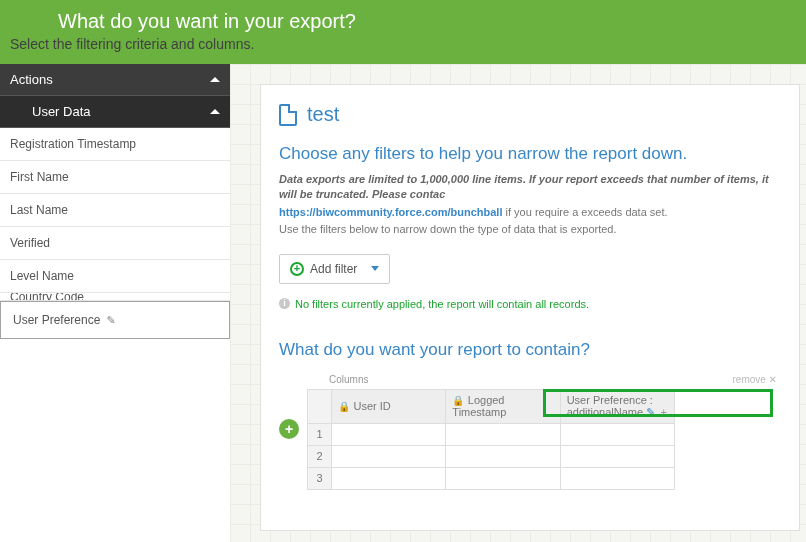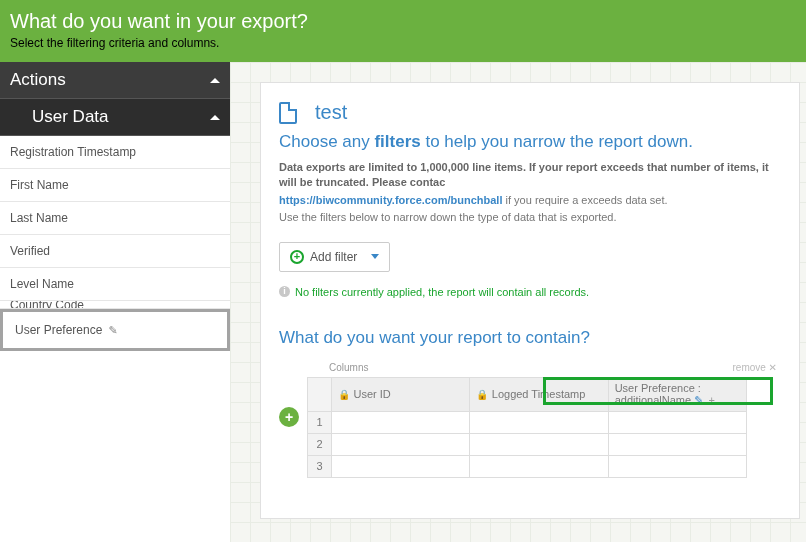--- a/index.html
+++ b/index.html
@@ -1,64 +1,64 @@
 <!DOCTYPE html>
 <html><head>
 <meta charset="utf-8">
 <style>
   * { margin: 0; padding: 0; box-sizing: border-box; }
   body { font-family: Arial, Helvetica, sans-serif; font-size: 13px; color: #333; width: 806px; height: 542px; overflow: hidden; background: #fff; }
   
   .header { background: #6bb140; color: #fff; padding: 10px 10px 12px 10px; }
-  .header h1 { font-size: 20px; font-weight: normal; margin-bottom: 3px; }
-  .header p { font-size: 12px; color: #000000; }
+  .header h1 { font-size: 20px; font-weight: normal; margin-bottom: 3px; margin-left: 48px; }
+  .header p { font-size: 14px; color: #404040; }
   
   .main { display: flex; height: calc(100% - 58px); }
   
   .sidebar { width: 230px; background: #fff; }
-  .panel-header { background: #3c3c3c; color: #fff; padding: 8px 10px; font-size: 17px; display: flex; justify-content: space-between; align-items: center; border-bottom: 1px solid #555; }
+  .panel-header { background: #3c3c3c; color: #fff; padding: 8px 10px; font-size: 13px; display: flex; justify-content: space-between; align-items: center; border-bottom: 1px solid #555; }
   .panel-header.sub { background: #2d2d2d; padding-left: 32px; }
   .caret-up { width: 0; height: 0; border-left: 5px solid transparent; border-right: 5px solid transparent; border-bottom: 5px solid #fff; }
   .panel-body { background: #fff; }
   .panel-item { padding: 9px 10px; border-bottom: 1px solid #e6e6e6; font-size: 12px; color: #555; cursor: move; display: flex; align-items: center; gap: 6px; }
-  .highlight-box { border: 3px solid #a3a3a3; padding: 2px; }
+  .highlight-box { border: 1px solid #a3a3a3; padding: 2px; }
   .highlight-box .panel-item { border-bottom: none; }
   
   .content { flex: 1; padding: 20px 0 0 30px; background: #f5f6f2; position: relative; overflow: hidden; }
   .content::before { content: ""; position: absolute; top: 0; left: 0; right: 0; bottom: 0;
     background-image: linear-gradient(#e8ece4 1px, transparent 1px), linear-gradient(90deg, #e8ece4 1px, transparent 1px);
     background-size: 20px 20px; z-index: 0; }
   .card { position: relative; z-index: 1; background: #fff; border: 1px solid #e0e0e0; padding: 18px 18px 40px 18px; width: 540px; }
   
-  .file-title { display: flex; align-items: center; gap: 18px; color: #3a87c7; font-size: 20px; margin-bottom: 8px; }
+  .file-title { display: flex; align-items: center; gap: 10px; color: #3a87c7; font-size: 20px; margin-bottom: 18px; }
   .file-icon { width: 18px; height: 22px; border: 2px solid #3a87c7; border-radius: 2px; position: relative; }
   .file-icon::after { content: ""; position: absolute; top: -2px; right: -2px; width: 7px; height: 7px; background: #fff; border-left: 2px solid #3a87c7; border-bottom: 2px solid #3a87c7; }
   
   .section-title { color: #3a87c7; font-size: 17px; font-weight: normal; margin-bottom: 8px; }
-  .section-title b { font-weight: bold; }
+  .section-title b { font-weight: normal; }
   .help-text { font-size: 11px; color: #777; margin-bottom: 2px; line-height: 1.4; }
-  .help-text b { color: #666; font-weight: bold; }
+  .help-text b { color: #666; font-weight: bold; font-style: italic; }
   .link { color: #3a87c7; font-weight: bold; }
   
   .add-filter-btn { margin-top: 14px; border: 1px solid #ccc; border-radius: 2px; background: #fff; padding: 7px 10px; display: inline-flex; align-items: center; gap: 6px; font-size: 12px; color: #555; cursor: pointer; }
   .plus-circle { display: inline-flex; align-items: center; justify-content: center; width: 14px; height: 14px; border-radius: 50%; border: 2px solid #1aa52e; color: #1aa52e; font-size: 11px; line-height: 1; font-weight: bold; }
   .caret-down { width: 0; height: 0; border-left: 4px solid transparent; border-right: 4px solid transparent; border-top: 5px solid #3a87c7; margin-left: 8px; }
   
   .status-line { margin-top: 14px; font-size: 11px; color: #1aa52e; display: flex; align-items: center; gap: 5px; }
   .info-icon { display: inline-block; width: 11px; height: 11px; border-radius: 50%; background: #c8c8c8; color: #fff; font-size: 9px; text-align: center; line-height: 11px; font-weight: bold; font-style: normal; }
   
   .section2 { margin-top: 30px; }
   .grid-wrap { margin-top: 14px; position: relative; }
   .columns-bar { display: flex; justify-content: space-between; font-size: 10px; color: #999; padding: 0 4px 4px 50px; margin-top: 9px; }
   .columns-bar .remove { color: #bbb; }
   
   .grid-container { display: flex; align-items: flex-start; gap: 8px; }
   .add-col-btn { width: 20px; height: 20px; border-radius: 50%; background: #6bb140; color: #fff; display: flex; align-items: center; justify-content: center; font-size: 14px; font-weight: bold; margin-top: 30px; cursor: pointer; }
   
-  table.report { border-collapse: collapse; width: 440px; table-layout: fixed; }
+  table.report { border-collapse: collapse; width: 368px; table-layout: fixed; }
   table.report th, table.report td { border: 1px solid #ddd; font-size: 11px; color: #777; text-align: left; height: 22px; }
   table.report th { background: #eee; font-weight: normal; padding: 4px 6px; }
   table.report th.rownum-h, table.report td.rownum { width: 24px; text-align: center; background: #f3f3f3; }
   .lock-icon { color: #aaa; font-size: 10px; margin-right: 3px; }
   th.col-pref { background: #fff; color: #3a87c7; }
   th.col-pref .pencil { color: #3a87c7; }
   th.col-pref .plus-sm { color: #999; margin-left: 2px; }
   
   .highlight-col { border: 3px solid #1aa52e; position: absolute; top: 15px; right: 8px; width: 230px; height: 28px; pointer-events: none; }
   

